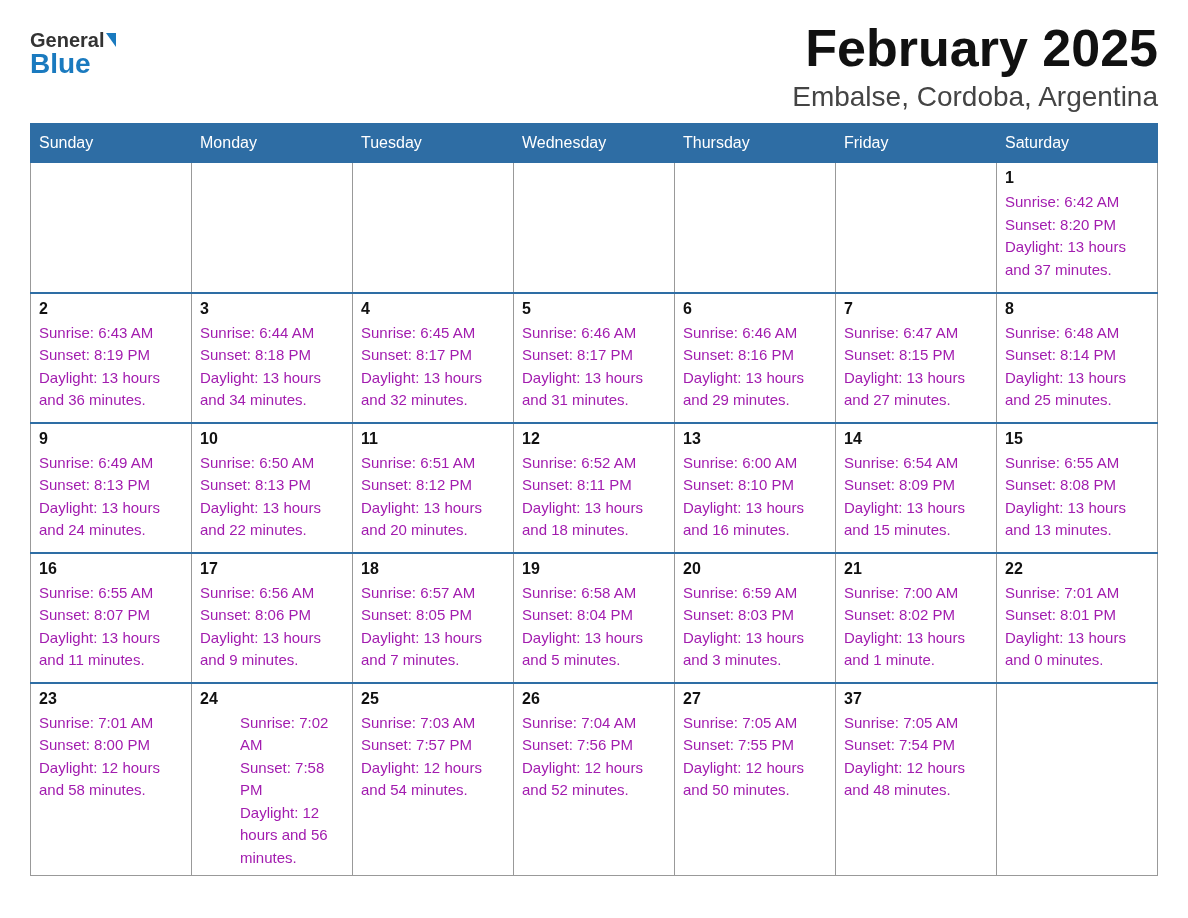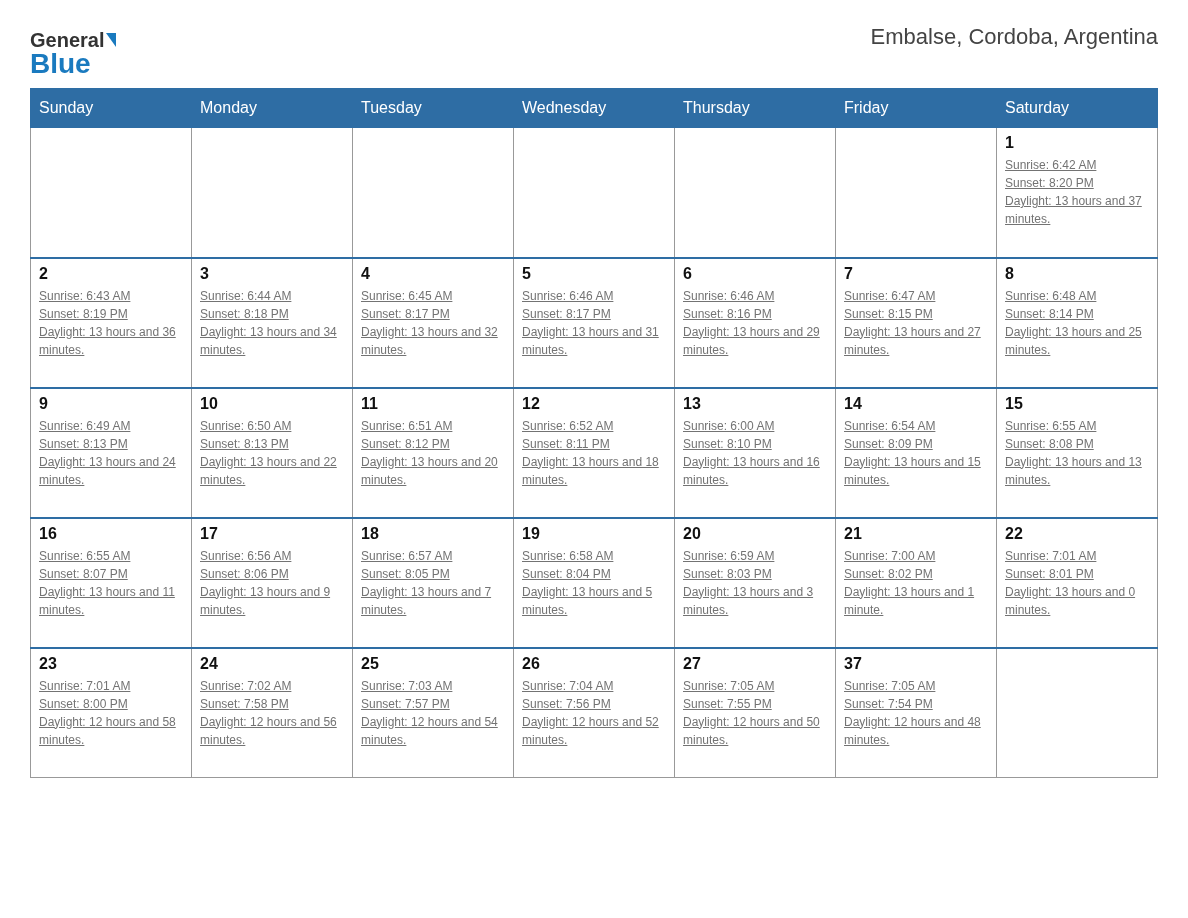--- a/index.html
+++ b/index.html
@@ -46,21 +46,21 @@
     .title-section {
       text-align: right;
     }
     .month-title {
       font-size: 52px;
       font-weight: bold;
       color: #111;
       line-height: 1.1;
     }
     .location {
-      font-size: 22px;
+      font-size: 28px;
       color: #444;
       margin-top: 4px;
     }
     .calendar {
       width: 100%;
       border-collapse: collapse;
       margin-top: 10px;
       border-radius: 29px;
     }
     .calendar th {
@@ -80,44 +80,44 @@
       min-height: 110px;
       height: 130px;
     }
     .day-number {
       font-size: 16px;
       font-weight: bold;
       color: #111;
       margin-bottom: 4px;
     }
     .day-info {
-      font-size: 12px;
-      color: #737373;
+      font-size: 15px;
+      color: #a21caf;
       line-height: 1.5;
-      text-decoration: underline;
     }
     .empty-cell {
       background: #fff;
     }
     .row-divider {
       border-top: 2px solid #2e6da4;
     }
   </style>
 </head>
 <body>
 
 <div class="header">
   <div class="logo">
     <div style="display:flex;align-items:center;">
       <span class="logo-general">General</span>
       <span class="logo-arrow"></span>
     </div>
     <span class="logo-blue">Blue</span>
   </div>
   <div class="title-section">
+    <div class="month-title">February 2025</div>
     <div class="location">Embalse, Cordoba, Argentina</div>
   </div>
 </div>
 
 <table class="calendar">
   <thead>
     <tr>
     <th>Sunday</th>
         <th>Monday</th>
         <th>Tuesday</th>
@@ -276,21 +276,21 @@
       </tr>
       <tr class="row-divider">
         <td>
           <div class="day-number">23</div>
           <div class="day-info" style="white-space: pre-line;">Sunrise: 7:01 AM
 Sunset: 8:00 PM
 Daylight: 12 hours and 58 minutes.</div>
         </td>
         <td>
           <div class="day-number">24</div>
-          <div class="day-info" style="white-space: pre-line;">Sunrise: 7:02 AM
+          <div class="day-info" style="white-space: pre-line; margin-left: 40px;">Sunrise: 7:02 AM
 Sunset: 7:58 PM
 Daylight: 12 hours and 56 minutes.</div>
         </td>
         <td>
           <div class="day-number">25</div>
           <div class="day-info" style="white-space: pre-line;">Sunrise: 7:03 AM
 Sunset: 7:57 PM
 Daylight: 12 hours and 54 minutes.</div>
         </td>
         <td>

